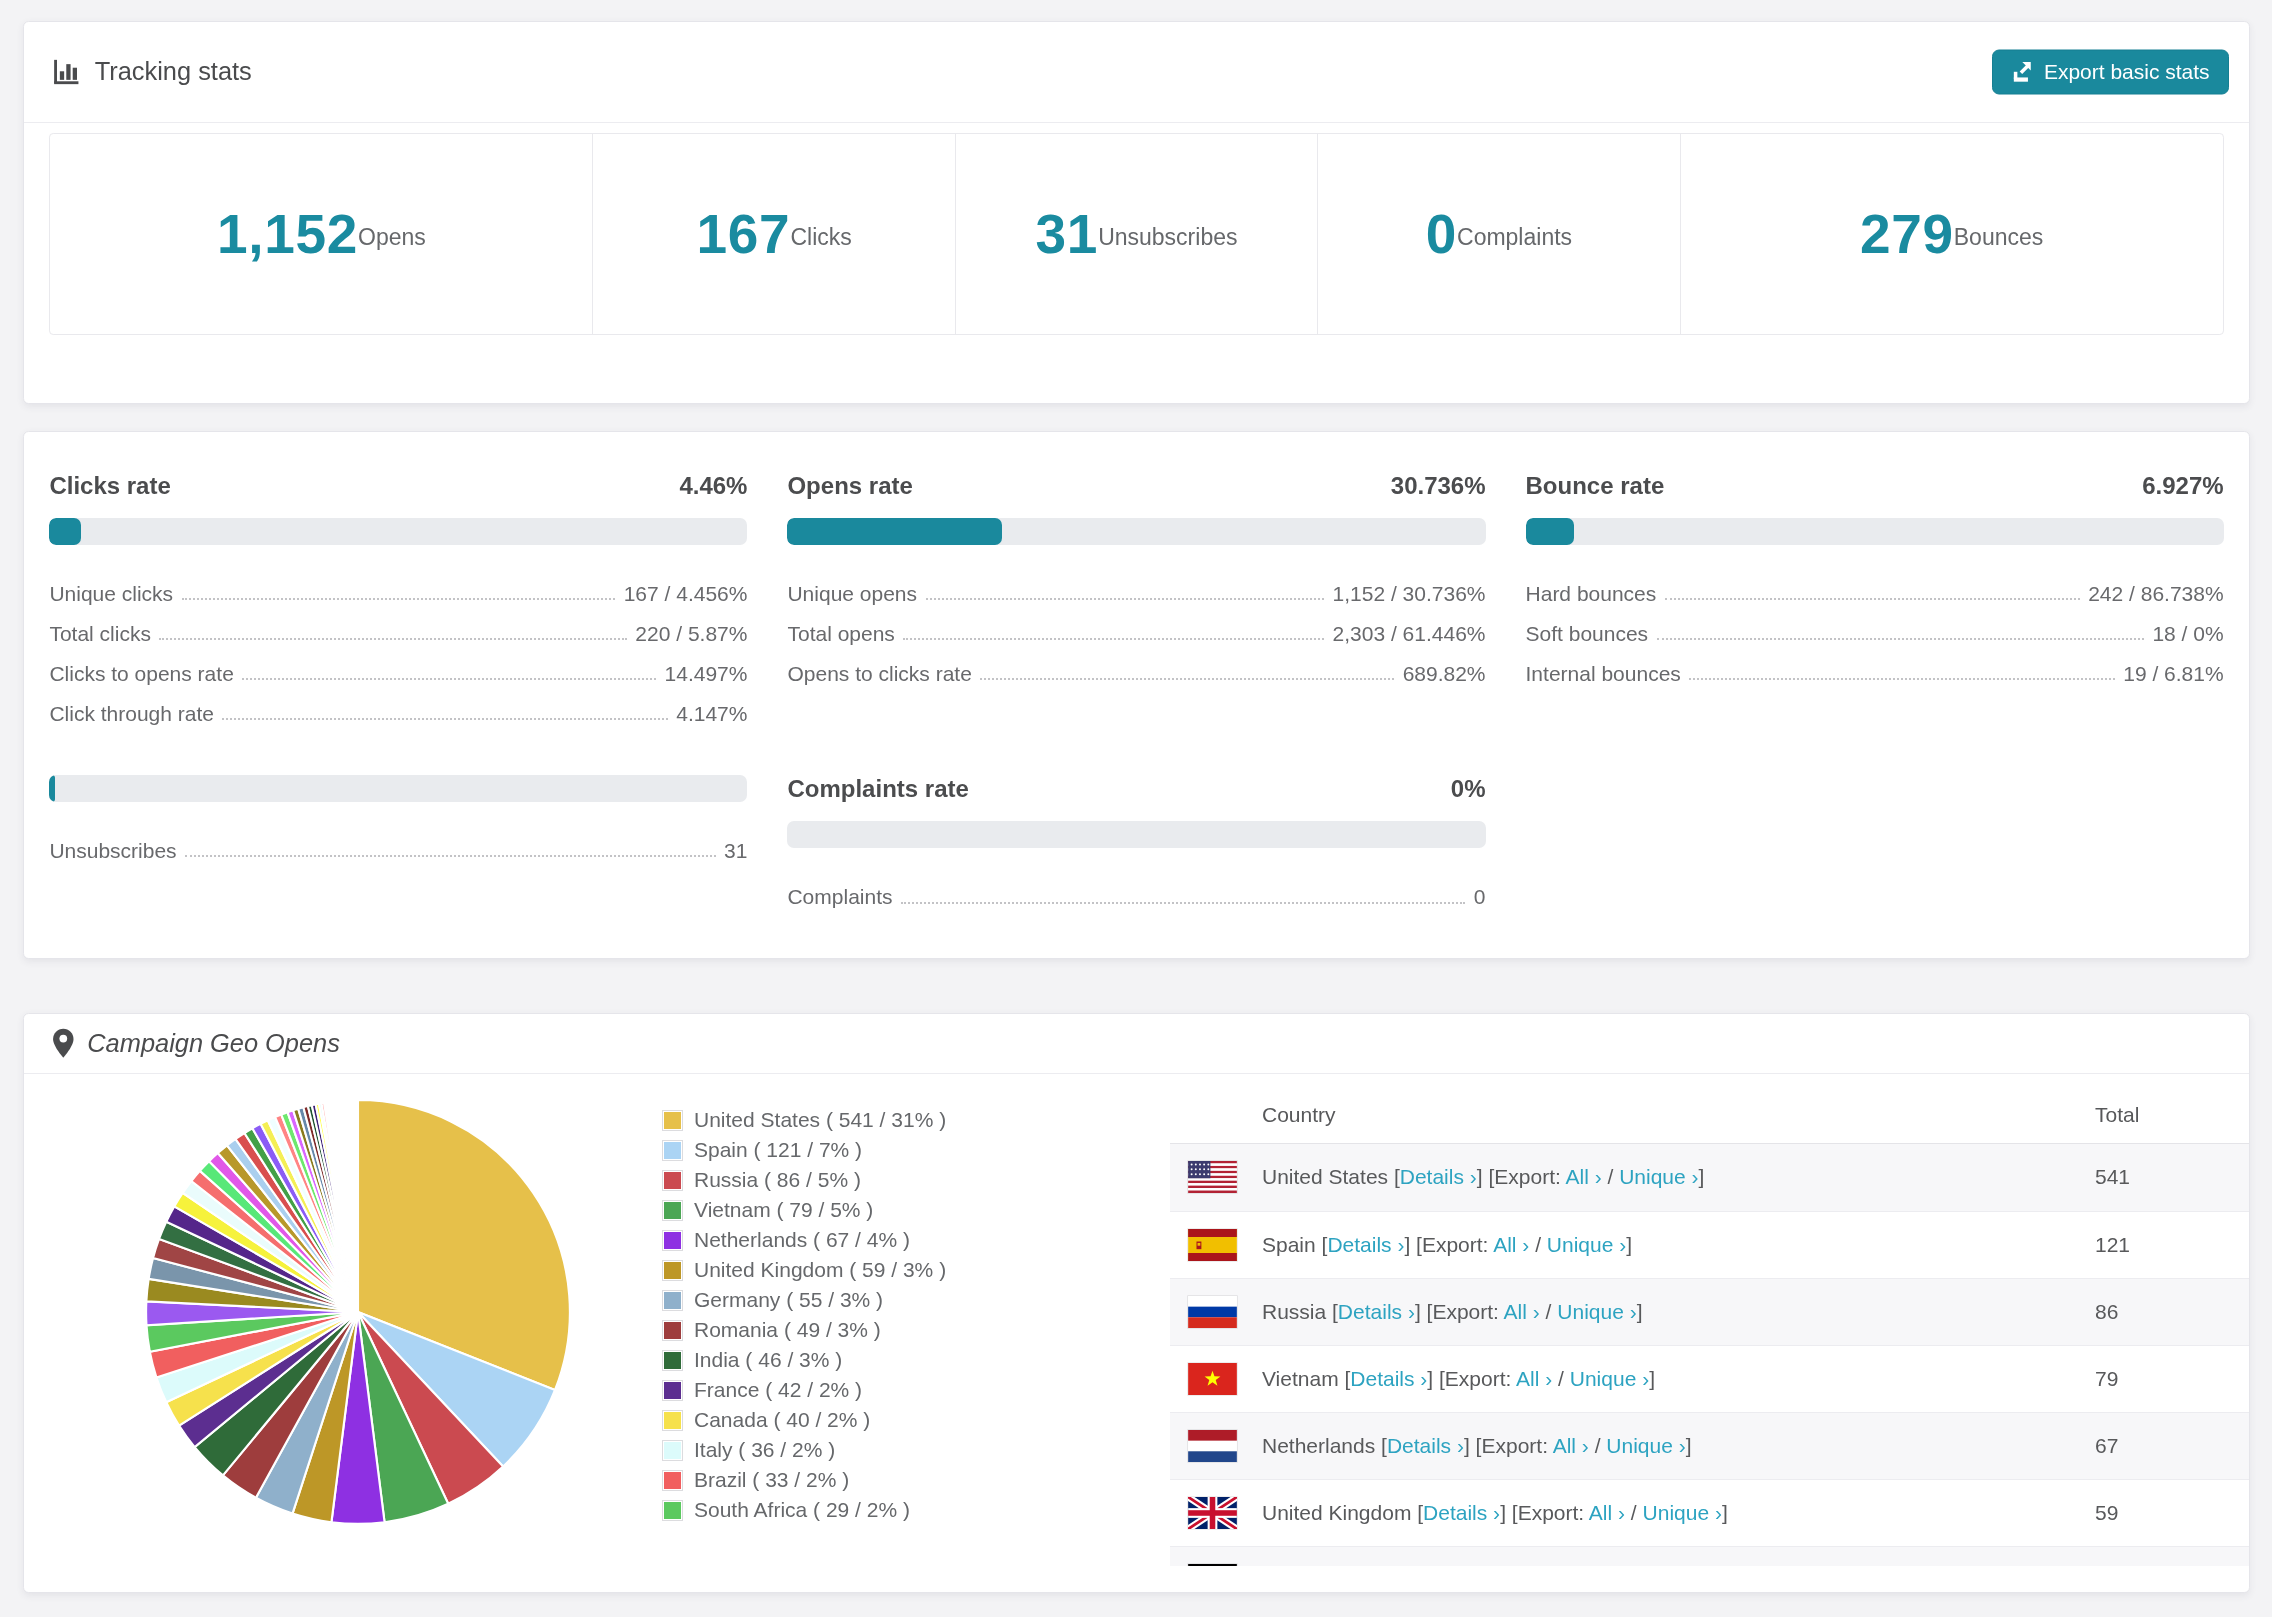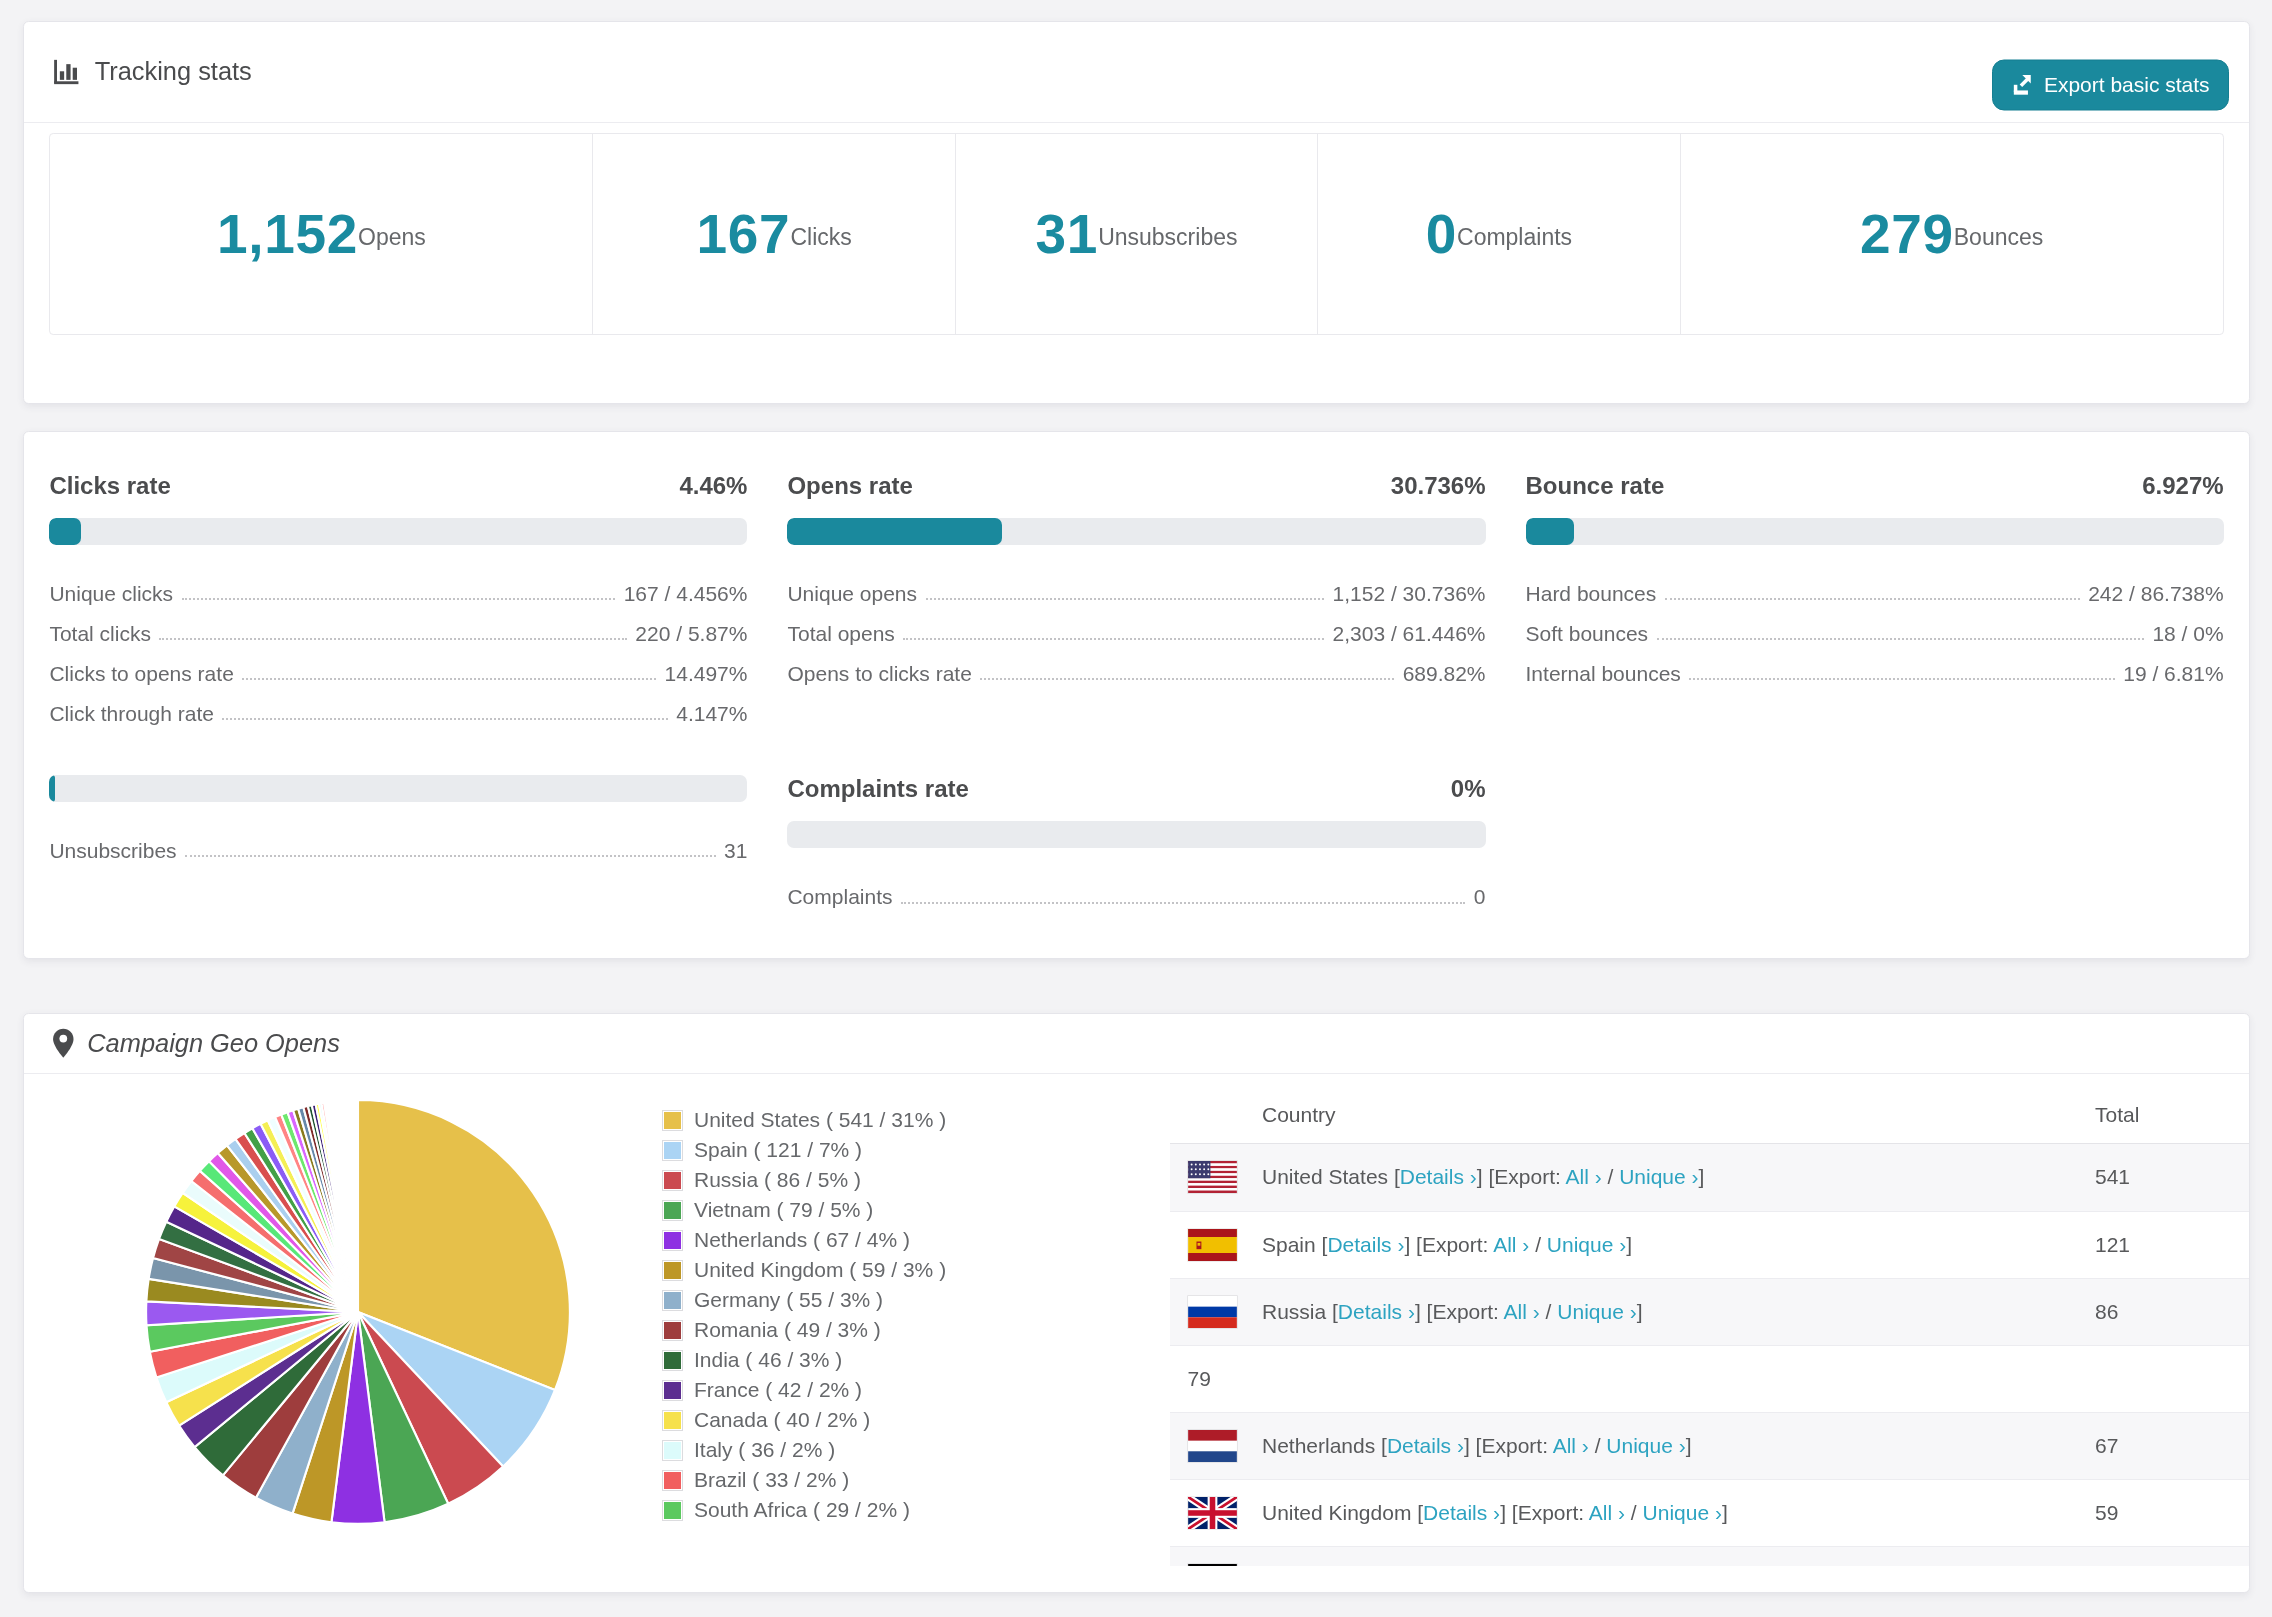--- a/index.html
+++ b/index.html
@@ -8,22 +8,22 @@
   .page { padding:20.5px 23px 0; }
   .card { background:#fff; border:0.7px solid #e5e5ea; border-radius:5.6px;
     box-shadow:0 2.1px 7px rgba(70,70,90,.08); }
   .card-head { display:flex; align-items:center; padding:35px 28px;
     border-bottom:0.7px solid #ececf0; position:relative; }
   .card-head h1,.card-head h2 { font-size:25.4px; font-weight:400; color:#4a4b4d; margin-left:12.7px; }
   .icon svg { display:block; }
   
   .export-btn { position:absolute; right:20px; top:50%; transform:translateY(-50%);
     display:flex; align-items:center; gap:10px; background:#1a899d; border:0.7px solid #157f92;
-    color:#fff; font-size:21px; font-family:inherit; padding:0 18.4px; height:51px;
-    border-radius:12px; cursor:pointer;margin-top:13px; }
+    color:#fff; font-size:21px; font-family:inherit; padding:0 18.4px; height:45px;
+    border-radius:7px; cursor:pointer; }
   
   .summary-row { display:flex; margin:10px 25.4px 68px; border:0.7px solid #e9e9ed; border-radius:4.2px; }
   .stat-box { flex:1; display:flex; flex-direction:row; justify-content:center; align-items:center;
     height:200px; border-right:0.7px solid #e9e9ed; }
   .stat-box:first-child,.stat-box:last-child { flex:1.5; }
   .stat-box:last-child { border-right:none; }
   .stat-number { font-size:55px; font-weight:700; color:#1a8ba0; letter-spacing:0.7px; }
   .stat-label { font-size:23px; color:#66686b; margin-top:7px; }
   
   .rates-card { margin-top:27px; padding:40px 25.4px 49px; }
@@ -421,20 +421,29 @@
                   <rect width="70" height="46" fill="#fff"></rect>
                   <rect y="15.3" width="70" height="15.3" fill="#0039a6"></rect>
                   <rect y="30.6" width="70" height="15.4" fill="#d52b1e"></rect>
                 </svg>
               </span>
               <span class="country-text"><span>Russia </span><span>[</span><a class="tlink">Details ›</a><span>] [Export: </span><a class="tlink">All ›</a><span> / </span><a class="tlink">Unique ›</a><span>]</span></span>
             </span>
             <span class="cell-total">86</span>
           </div>
           <div class="t-row">
+            <span class="cell-country">
+              <span class="flag">
+                <svg width="49" height="32" viewBox="0 0 70 46">
+                  <rect width="70" height="46" fill="#da251d"></rect>
+                  <polygon points="35,11 37.8,19.1 46.4,19.3 39.6,24.5 42.1,32.7 35,27.8 27.9,32.7 30.4,24.5 23.6,19.3 32.2,19.1" fill="#ffff00"></polygon>
+                </svg>
+              </span>
+              <span class="country-text"><span>Vietnam </span><span>[</span><a class="tlink">Details ›</a><span>] [Export: </span><a class="tlink">All ›</a><span> / </span><a class="tlink">Unique ›</a><span>]</span></span>
+            </span>
             <span class="cell-total">79</span>
           </div>
           <div class="t-row striped">
             <span class="cell-country">
               <span class="flag">
                 <svg width="49" height="32" viewBox="0 0 70 46">
                   <rect width="70" height="46" fill="#fff"></rect>
                   <rect width="70" height="15.3" fill="#ae1c28"></rect>
                   <rect y="30.6" width="70" height="15.4" fill="#21468b"></rect>
                 </svg>

